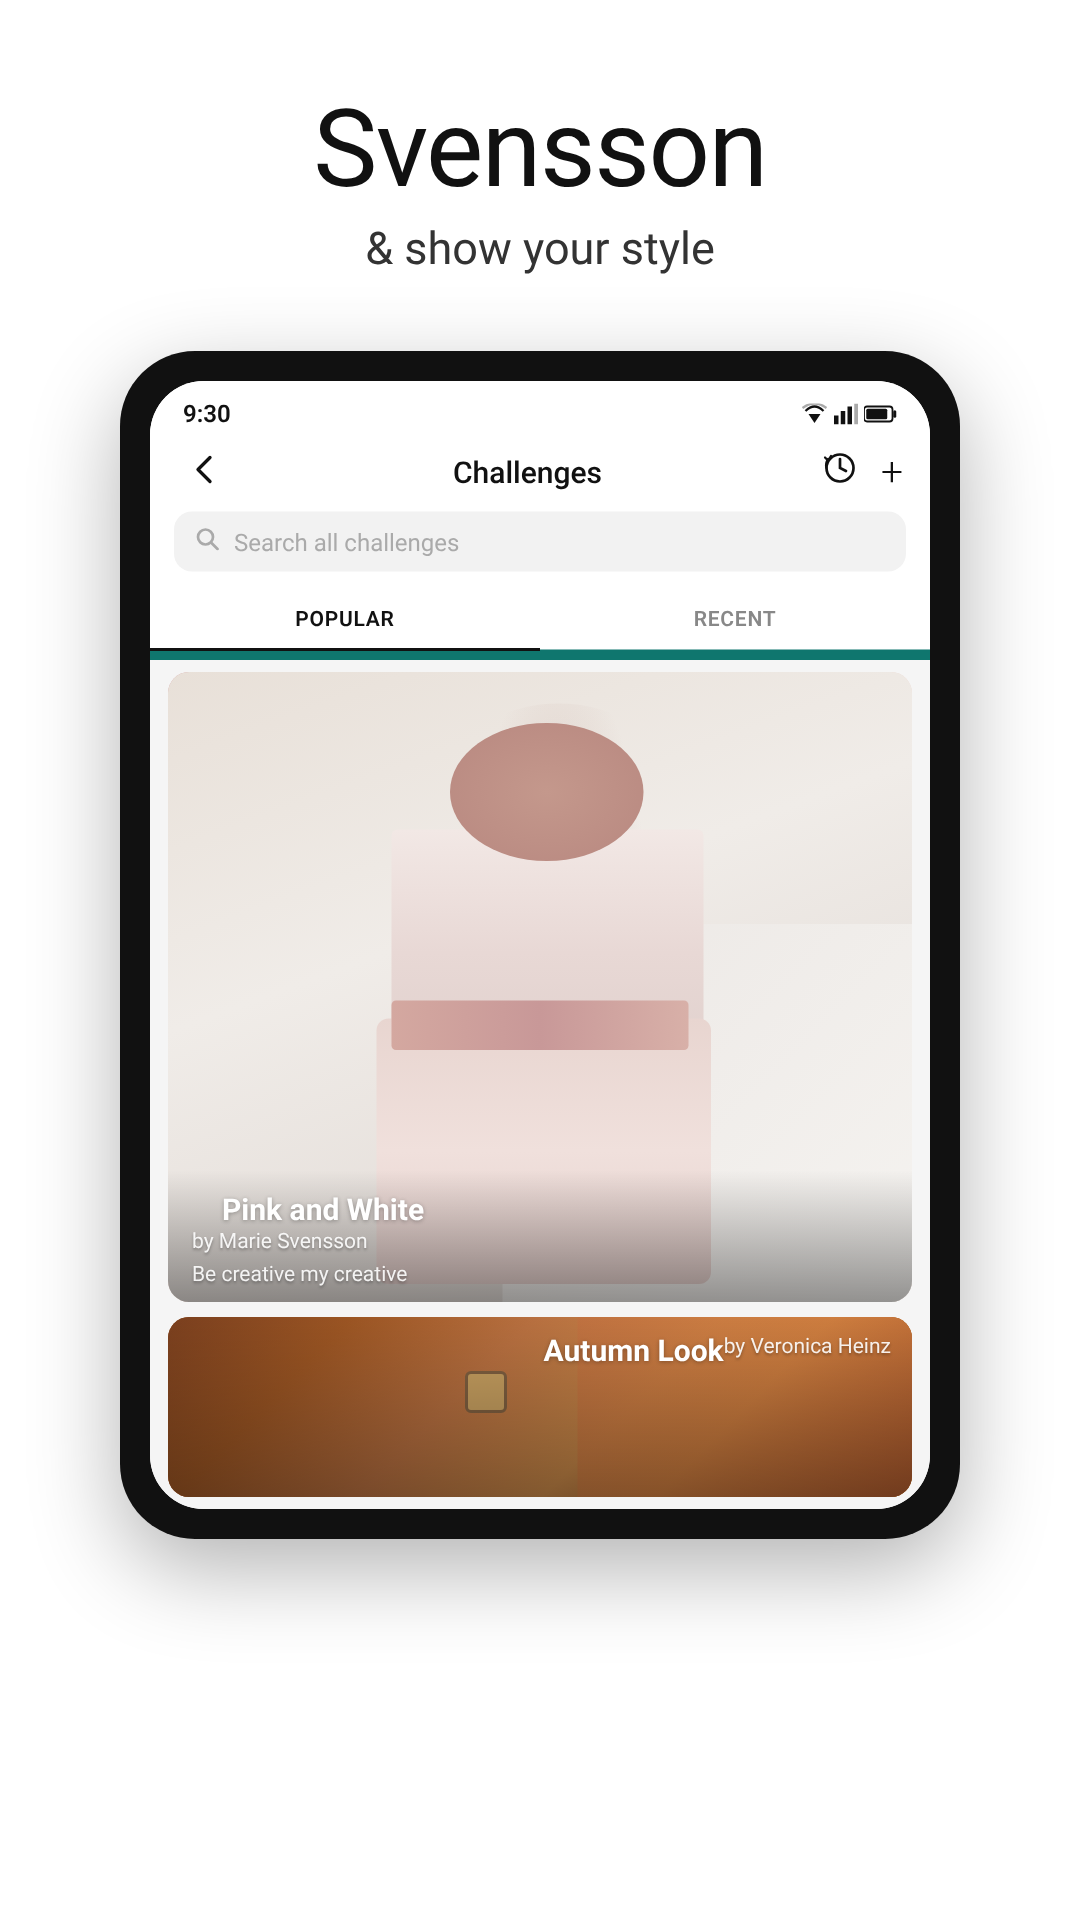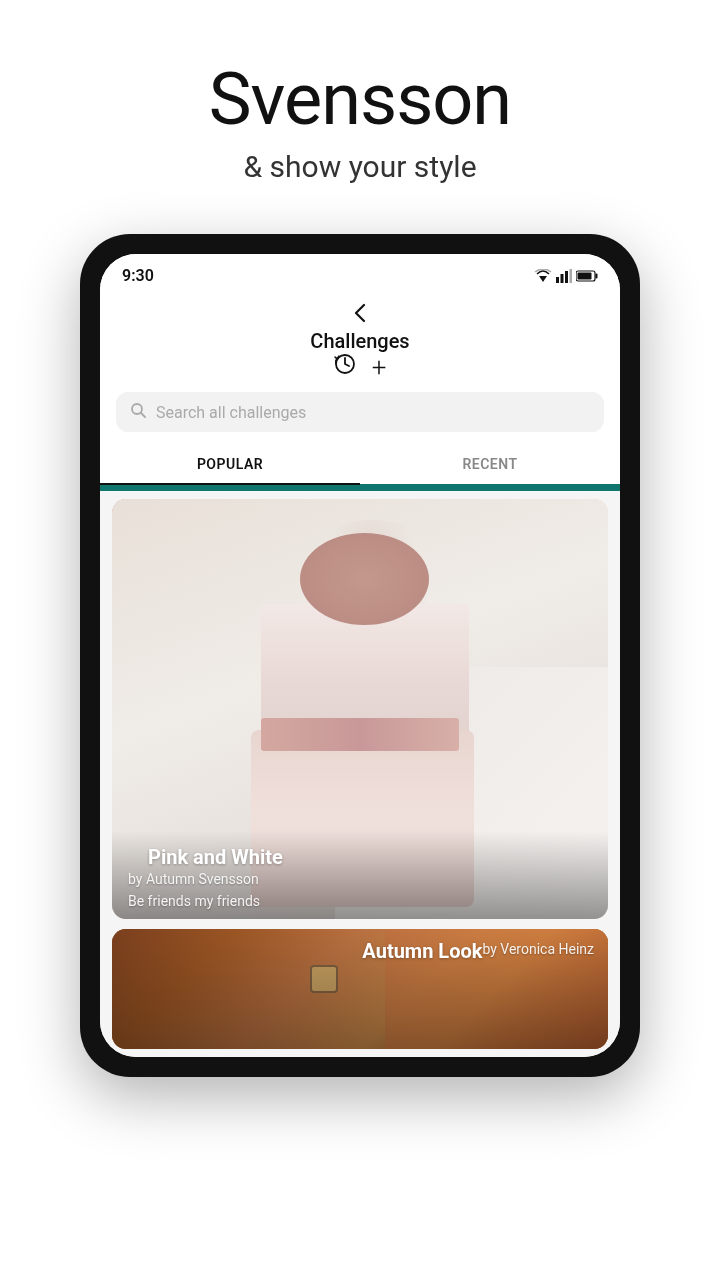--- a/index.html
+++ b/index.html
@@ -69,21 +69,20 @@
       align-items: center;
       gap: 4px;
     }
 
     .nav-bar {
       display: flex;
       align-items: center;
       justify-content: space-between;
       padding: 8px 18px 12px;
       background: #fff;
-      flex-direction: column;
     }
 
     .nav-back {
       font-size: 24px;
       color: #111;
       cursor: pointer;
       width: 36px;
       text-align: center;
     }
 
@@ -333,22 +332,22 @@
             <div style="position:absolute;top:25%;left:30%;width:42%;height:65%;background:linear-gradient(180deg,#f2e8e5 0%,#e8d8d5 30%,#dfd0cc 60%,#ead5d0 100%);border-radius:4px;"></div>
             <div style="position:absolute;top:55%;left:28%;width:45%;height:42%;background:linear-gradient(180deg,#e8d5d0,#f0e0dc,#e5d0cc);border-radius:8px;"></div>
 
             <div style="position:absolute;top:52%;left:30%;width:40%;height:8%;background:linear-gradient(90deg,#d4a8a0,#c89898,#d8b0a8);border-radius:3px;"></div>
 
             <div style="position:absolute;top:8%;left:38%;width:26%;height:22%;background:radial-gradient(#c4988c,#b88880);border-radius:50%;"></div>
           </div>
 
           <div class="challenge-overlay">
             <div class="challenge-title">Pink and White</div>
-            <div class="challenge-author">by Autumn Svensson</div>
-            <div class="challenge-description">Be friends my friends</div>
+            <div class="challenge-author">by Marie Svensson</div>
+            <div class="challenge-description">Be creative my creative</div>
           </div>
         </div>
       </div>
 
       <div class="challenge-card">
         <div class="autumn-image">
 
           <div style="position:absolute;top:0;left:0;right:0;bottom:0;background:linear-gradient(135deg,#7a3f1e 0%,#9b5523 20%,#b87040 40%,#c88848 60%,#a06030 80%,#804020 100%);"></div>
 
           <div style="position:absolute;top:0;right:0;width:45%;height:100%;background:linear-gradient(135deg,#c07040,#d48040,#b86030);opacity:0.8;"></div>

